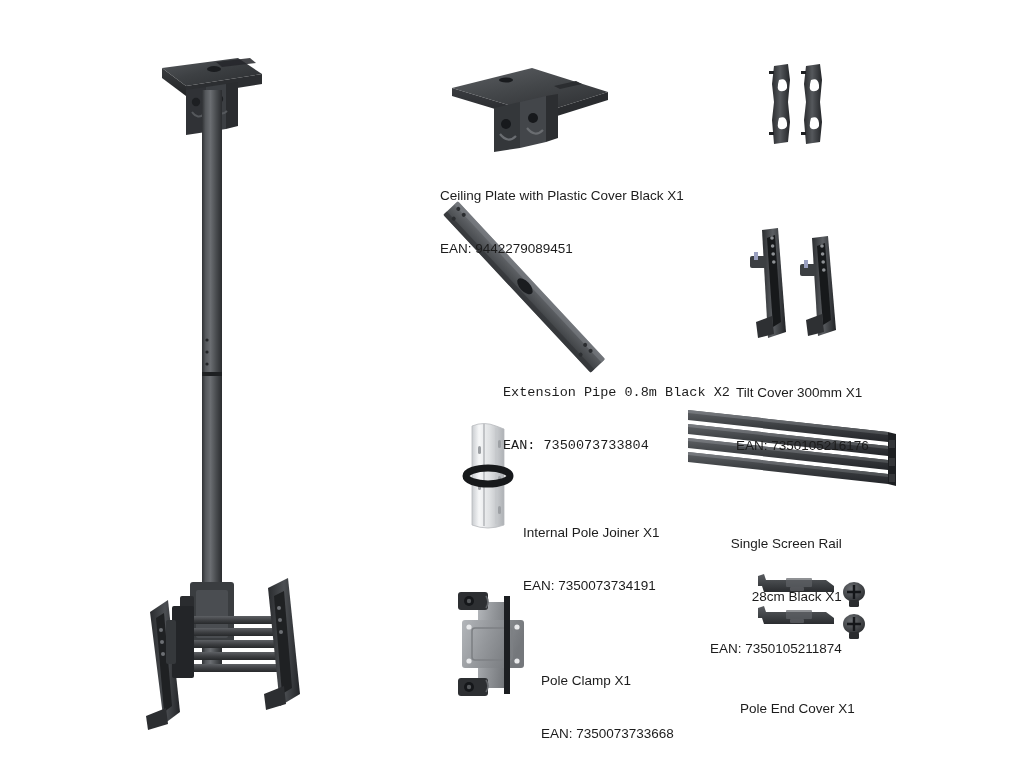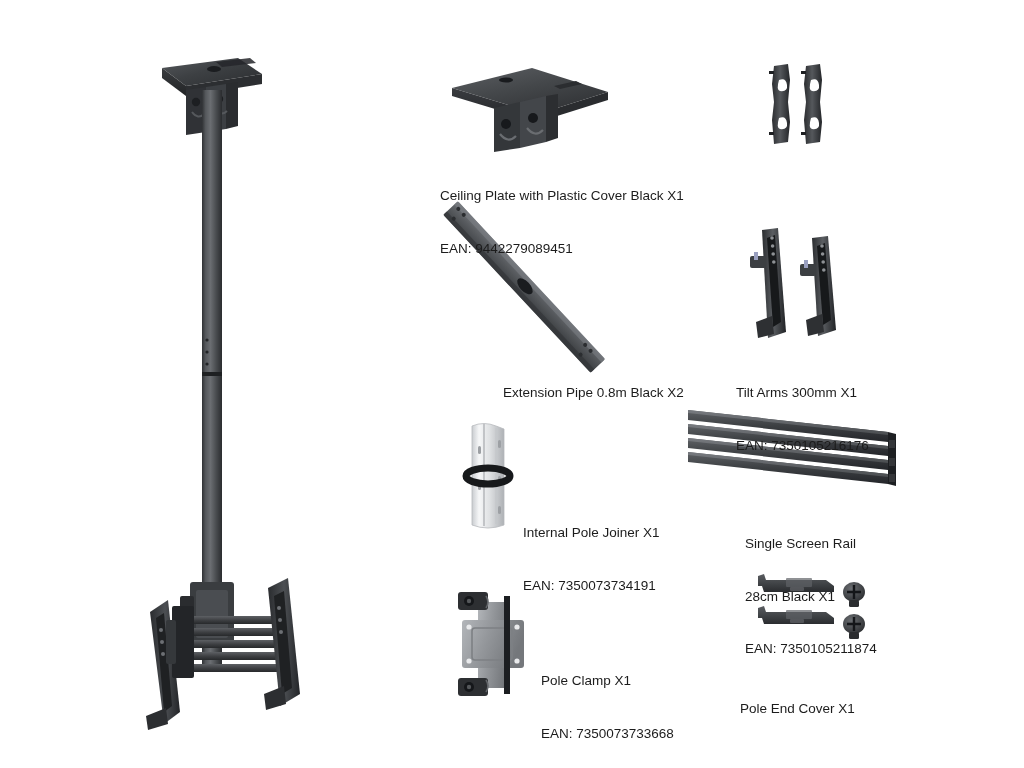--- a/index.html
+++ b/index.html
@@ -380,35 +380,36 @@
       </g>
     </svg>
   </div>
 
   <div class="part-label" style="left:440px; top:152px;">
     <span class="ln">Ceiling Plate with Plastic Cover Black X1</span>
     <span class="ln">EAN: 9442279089451</span>
   </div>
 
 
-  <div class="part-label" style="left:503px; top:349px;">
+  <div class="part-label" style="left:503px; top:349px;font-family:Liberation Mono, monospace;">
     <span class="ln">Extension Pipe 0.8m Black X2</span>
+    <span class="ln">EAN: 7350073733804</span>
   </div>
 
   <div class="part-label" style="left:736px; top:349px;">
-    <span class="ln">Tilt Arms 300mm X1</span>
+    <span class="ln">Tilt Cover 300mm X1</span>
     <span class="ln">EAN: 7350105216176</span>
   </div>
 
   <div class="part-label" style="left:523px; top:489px;">
     <span class="ln">Internal Pole Joiner X1</span>
     <span class="ln">EAN: 7350073734191</span>
   </div>
 
-  <div class="part-label" style="left:745px; top:500px;">
+  <div class="part-label" style="left:710px; top:500px;text-align:right;">
     <span class="ln">Single Screen Rail</span>
     <span class="ln">28cm Black X1</span>
     <span class="ln">EAN: 7350105211874</span>
   </div>
 
   <div class="part-label" style="left:541px; top:637px;">
     <span class="ln">Pole Clamp X1</span>
     <span class="ln">EAN: 7350073733668</span>
   </div>
 

